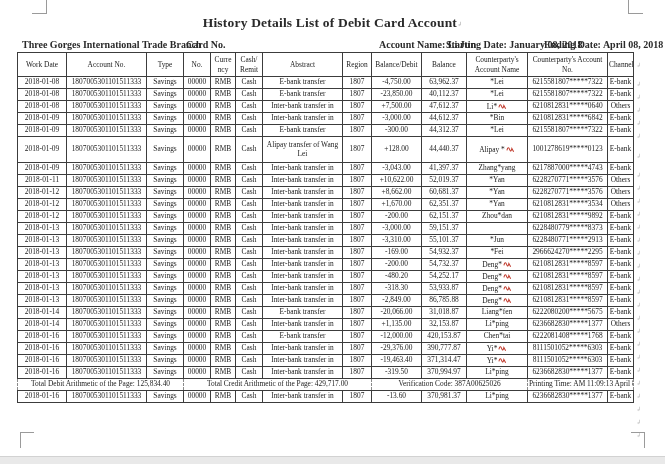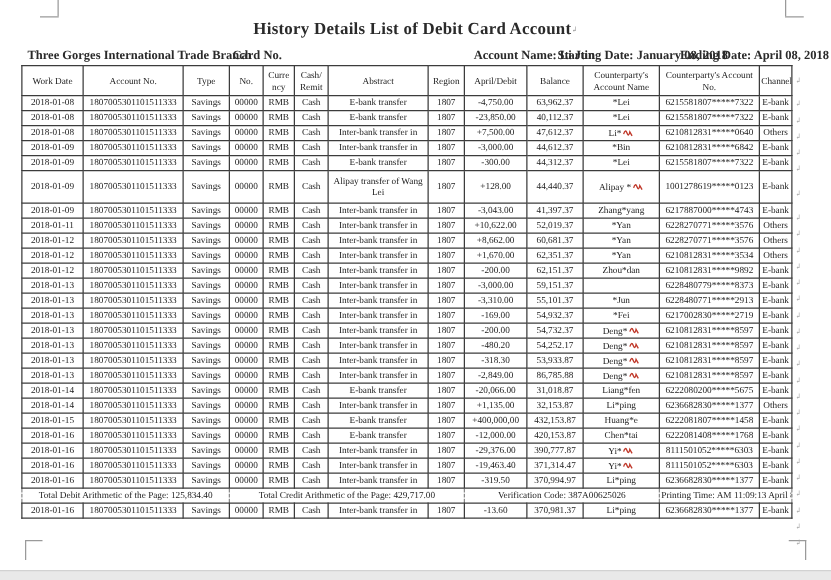--- a/index.html
+++ b/index.html
@@ -77,21 +77,21 @@
           <th>Work Date</th>
           <th>Account No.</th>
           <th>Type</th>
           <th>No.</th>
           <th>Curre
 ncy</th>
           <th>Cash/
 Remit</th>
           <th>Abstract</th>
           <th>Region</th>
-          <th>April/Debit</th>
+          <th>Balance/Debit</th>
           <th>Balance</th>
           <th>Counterparty's
 Account Name</th>
           <th>Counterparty's Account
 No.</th>
           <th>Channel</th>
         </tr>
       </thead>
     <tbody id="table-body">
         <tr>
@@ -298,21 +298,21 @@
           <td>1807005301101511333</td>
           <td>Savings</td>
           <td>00000</td>
           <td>RMB</td>
           <td>Cash</td>
           <td>Inter-bank transfer in</td>
           <td>1807</td>
           <td>-169.00</td>
           <td>54,932.37</td>
           <td>*Fei</td>
-          <td>6217002830*****2719</td>
+          <td>2966624270*****2295</td>
           <td>E-bank</td>
         </tr>
         <tr>
           <td>2018-01-13</td>
           <td>1807005301101511333</td>
           <td>Savings</td>
           <td>00000</td>
           <td>RMB</td>
           <td>Cash</td>
           <td>Inter-bank transfer in</td>
@@ -400,35 +400,20 @@
           <td>Cash</td>
           <td>Inter-bank transfer in</td>
           <td>1807</td>
           <td>+1,135.00</td>
           <td>32,153.87</td>
           <td>Li*ping</td>
           <td>6236682830*****1377</td>
           <td>Others</td>
         </tr>
         <tr>
-          <td>2018-01-15</td>
-          <td>1807005301101511333</td>
-          <td>Savings</td>
-          <td>00000</td>
-          <td>RMB</td>
-          <td>Cash</td>
-          <td>E-bank transfer</td>
-          <td>1807</td>
-          <td>+400,000,00</td>
-          <td>432,153.87</td>
-          <td>Huang*e</td>
-          <td>6222081807*****1458</td>
-          <td>E-bank</td>
-        </tr>
-        <tr>
           <td>2018-01-16</td>
           <td>1807005301101511333</td>
           <td>Savings</td>
           <td>00000</td>
           <td>RMB</td>
           <td>Cash</td>
           <td>E-bank transfer</td>
           <td>1807</td>
           <td>-12,000.00</td>
           <td>420,153.87</td>

